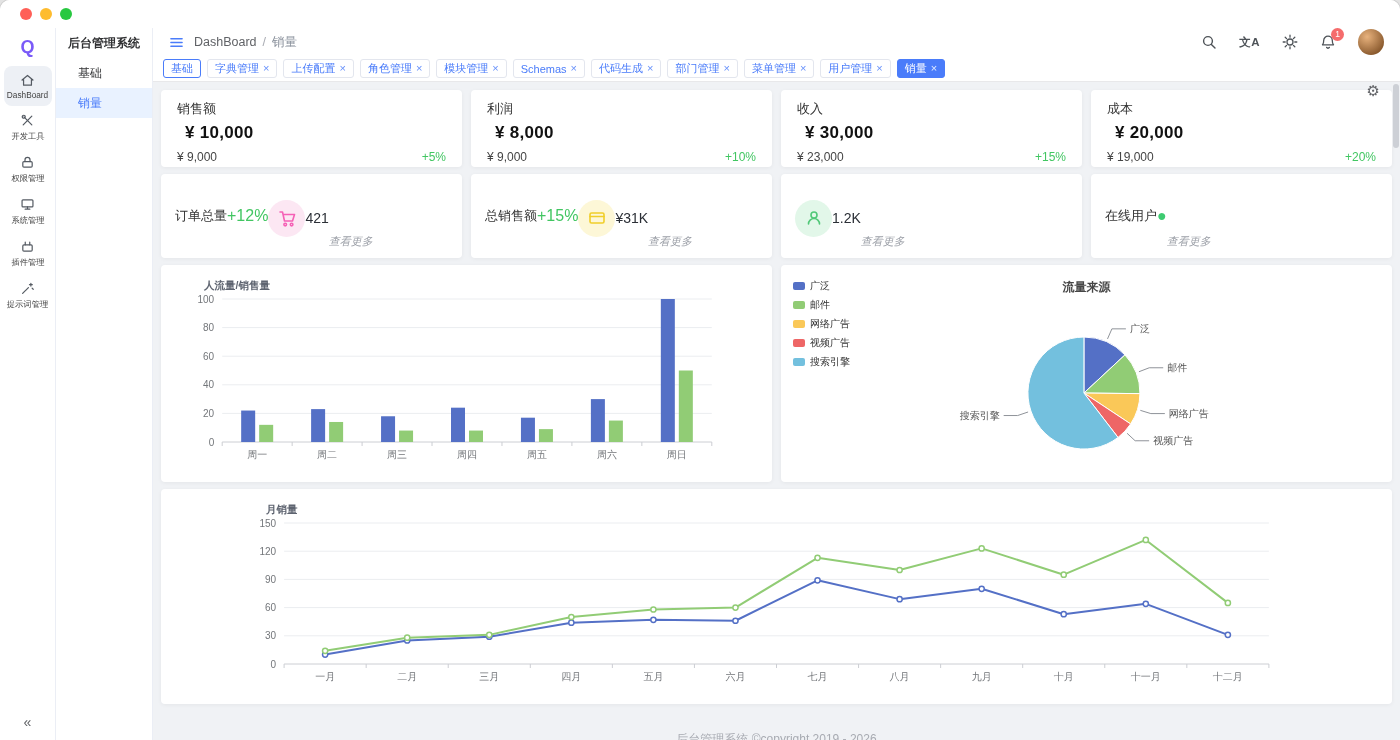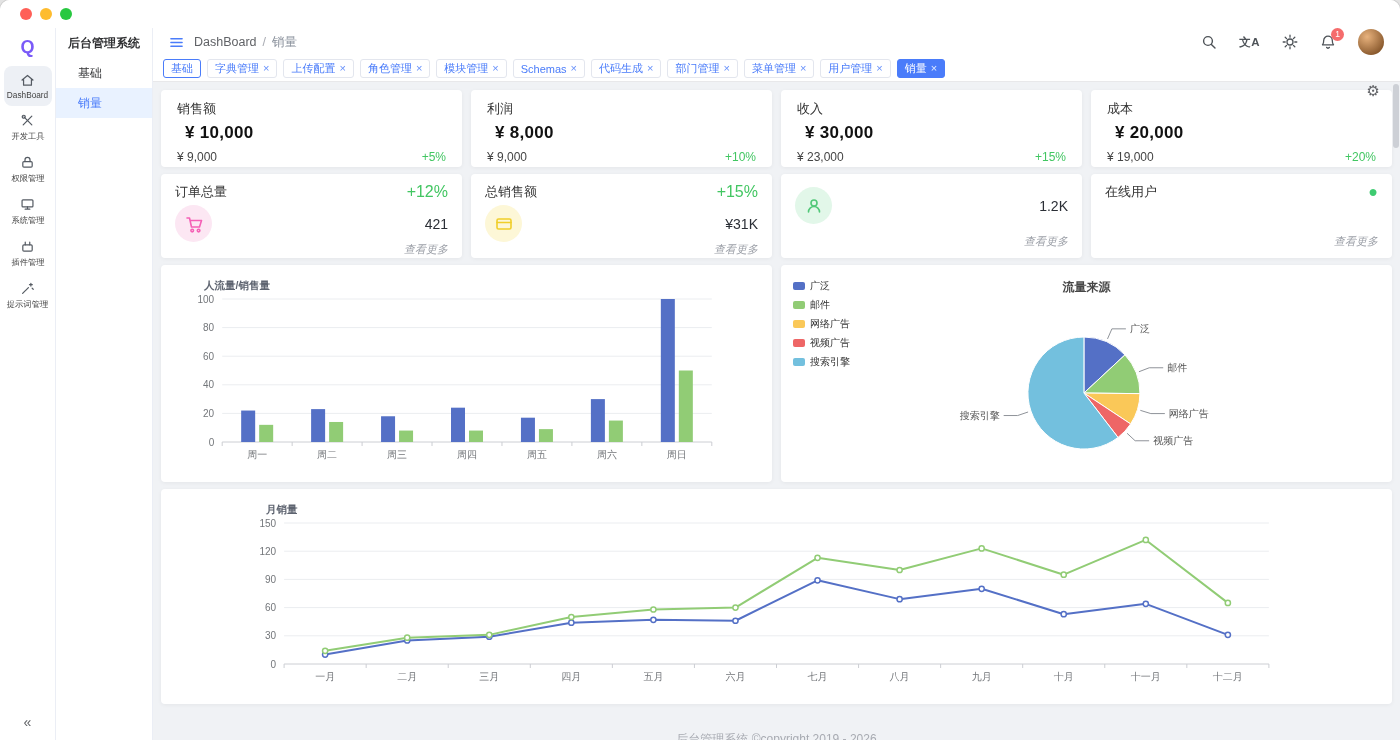--- a/index.html
+++ b/index.html
@@ -49,21 +49,21 @@
   .row{display:flex;gap:9px;align-items:flex-end;}
   .card{background:#fff;border-radius:4px;box-shadow:0 1px 4px rgba(0,0,0,.05);}
   
   .stat-card{flex:1;height:77px;padding:10px 16px;}
   .s-title{font-size:13px;color:#333;}
   .s-value{font-size:17px;font-weight:700;color:#111;margin:5px 0 7px 8px;letter-spacing:.3px;}
   .s-bottom{display:flex;justify-content:space-between;font-size:12px;color:#444;}
   .up{color:#42c662;}  .down{color:#f56c6c;}
   .online{color:#3ecb71;font-size:9px;}
   
-  .metric-card{flex:1;height:84px;padding:9px 14px;display:flex;flex-direction:column;}
+  .metric-card{flex:1;height:84px;padding:9px 14px;display:flex;flex-direction:row;}
   .m-top{display:flex;justify-content:space-between;align-items:center;font-size:13px;color:#333;}
   .m-badge{font-size:16px;}
   .m-mid{display:flex;justify-content:space-between;align-items:center;margin-top:4px;}
   .icon-bubble{width:37px;height:37px;border-radius:50%;display:flex;align-items:center;justify-content:center;}
   .m-value{font-size:14px;color:#2b2f36;}
   .m-more{margin-top:auto;text-align:right;font-size:11px;color:#9a9ea6;cursor:pointer;font-style:italic;}
   
   .chart-card{flex:1;height:217px;position:relative;}
   .line-card{height:215px;position:relative;}
   .chart-svg{position:absolute;inset:0;}

